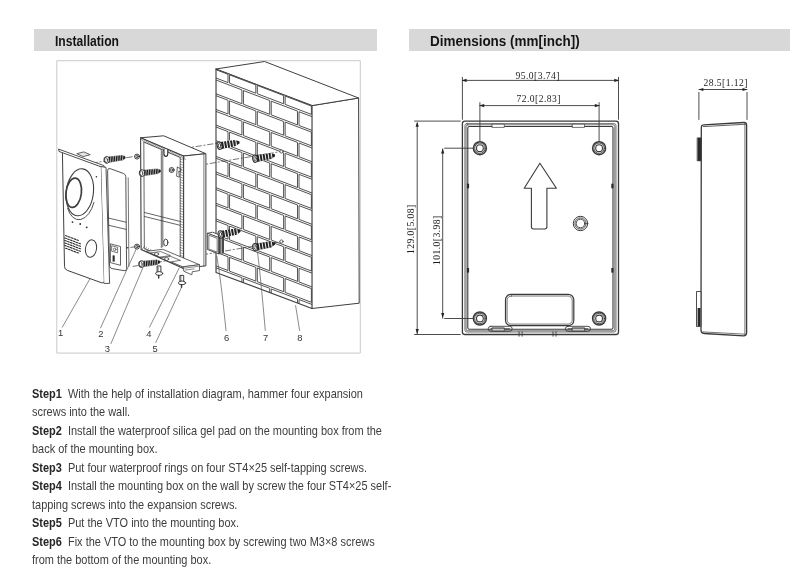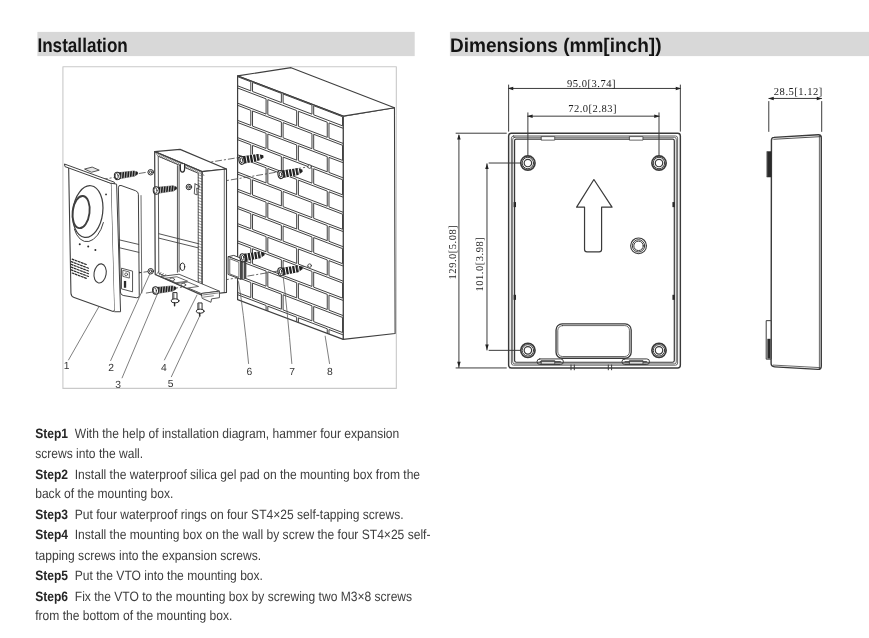--- a/index.html
+++ b/index.html
@@ -1,16 +1,16 @@
 <!DOCTYPE html>
 <html><head><meta charset="utf-8">
 <style>
 html,body{margin:0;padding:0;width:790px;height:580px;background:#ffffff;overflow:hidden}
 body{font-family:"Liberation Sans",sans-serif;position:relative}
-.hdr{position:absolute;height:22px;background:#d8d8d8;font-weight:bold;font-size:18px;color:#141414;line-height:24.6px;padding-left:0;box-sizing:border-box}
+.hdr{position:absolute;height:22px;background:#d8d8d8;font-weight:bold;font-size:14px;color:#141414;line-height:24.6px;padding-left:21px;box-sizing:border-box}
 .hdr span{display:inline-block;transform:scaleX(0.865);transform-origin:0 50%}
 #steps{position:absolute;left:31.5px;top:385px;width:420px;font-size:12.4px;line-height:18.45px;color:#3d3d3d;white-space:nowrap;transform-origin:0 0;transform:scaleX(0.885)}
 #steps b{color:#262626}
 svg{position:absolute;left:0;top:0}
 </style></head>
 <body>
 
 <div class="hdr" style="left:34px;top:29px;width:343px"><span>Installation</span></div>
 
 <div class="hdr" style="left:409px;top:29px;width:391px"><span style="transform:scaleX(0.962)">Dimensions (mm[inch])</span></div>

